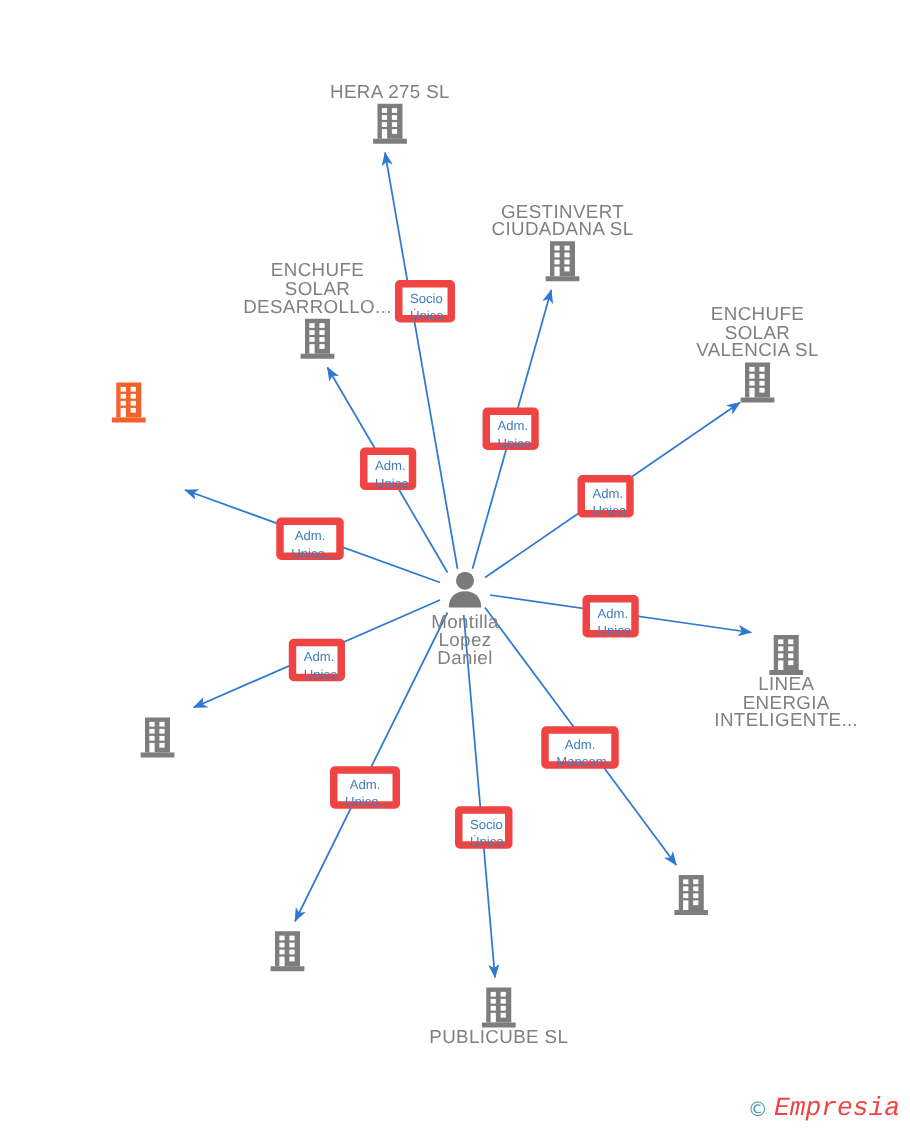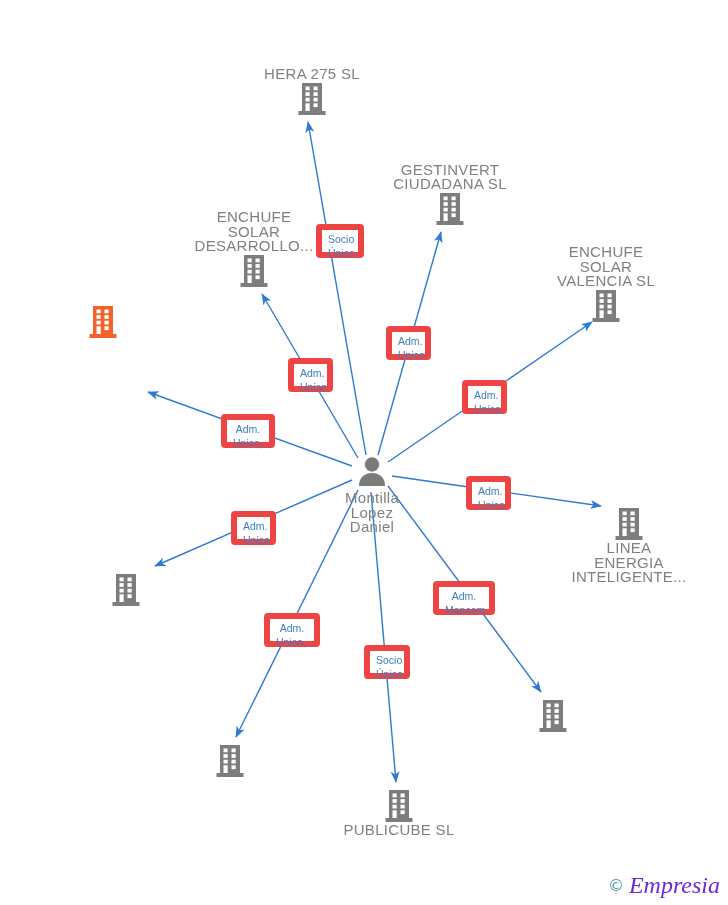--- a/index.html
+++ b/index.html
@@ -70,23 +70,23 @@
     display: flex;
     align-items: center;
     gap: 5px;
   }
   #watermark .copy {
     color: #4a9aa8;
     font-size: 16px;
     font-family: "DejaVu Sans", sans-serif;
   }
   #watermark .brand {
-    color: #6d28d9;
-    font-size: 24px;
-    font-family: Liberation Serif, serif;
+    color: #ef4444;
+    font-size: 21px;
+    font-family: Liberation Mono, monospace;
     font-style: italic;
   }
 </style>
 </head>
 <body>
 
 <div id="canvas">
 
   <svg id="edge-layer" viewBox="0 0 728 905">
     <defs>

